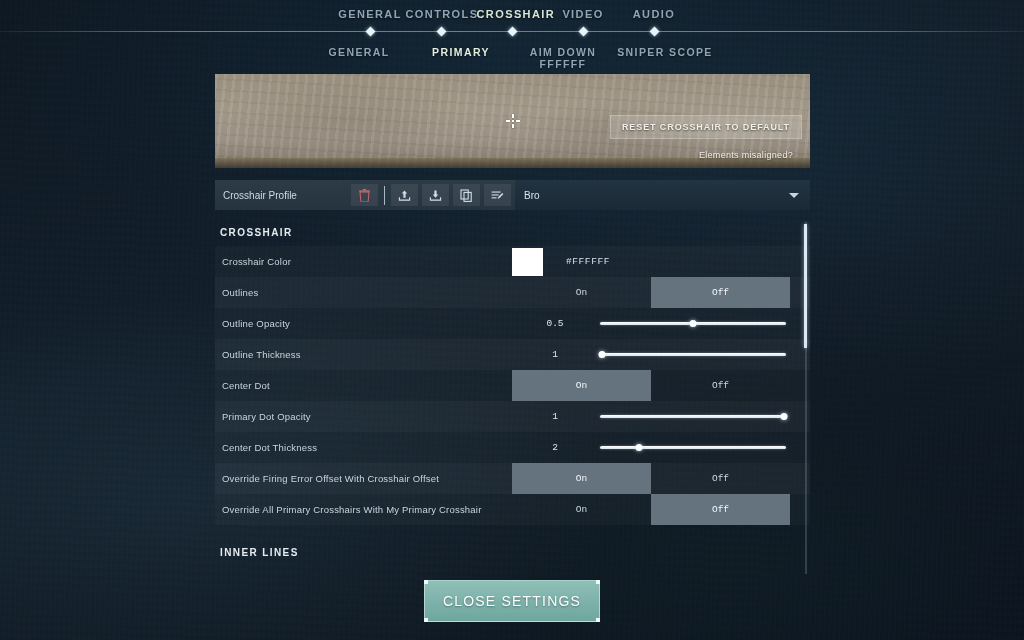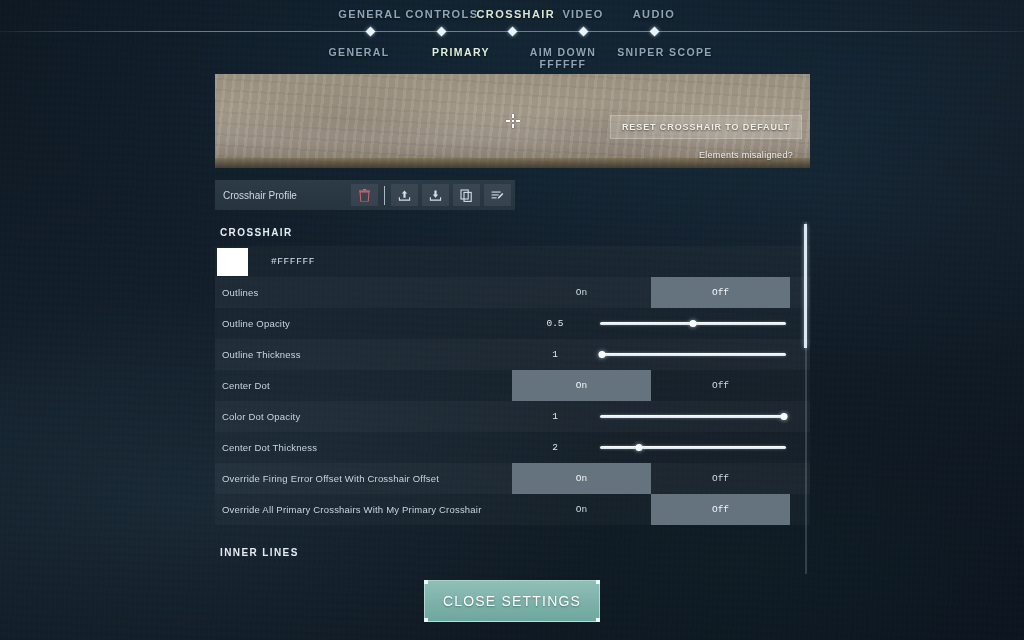--- a/index.html
+++ b/index.html
@@ -262,26 +262,31 @@
         <svg width="13" height="13" viewBox="0 0 13 13">
           <rect x="0.6" y="2.5" width="9" height="1.1" fill="#cfe0ea"></rect>
           <rect x="0.6" y="5.4" width="7" height="1.1" fill="#cfe0ea"></rect>
           <rect x="0.6" y="8.3" width="5" height="1.1" fill="#cfe0ea"></rect>
           <path d="M12.4 5.1 8.3 9.2l-1.6.5.5-1.6 4.1-4.1Z" fill="#cfe0ea"></path>
         </svg>
       </span>
     </div>
   </div>
 
+  <div id="profright">
+    <div class="val">Bro</div>
+    <div class="caret"></div>
+  </div>
 </div>
 
 <div id="panel">
   <div class="sect">CROSSHAIR</div>
   <div id="rowlist">
       <div class="row odd">
+        <div class="name">Crosshair Color</div>
         <div class="ctl">
           <div class="swatch" style="background: rgb(255, 255, 255);"></div>
           <div class="hex">#FFFFFF</div>
         </div>
       </div>
       <div class="row even">
         <div class="name">Outlines</div>
         <div class="ctl">
           <div class="toggle">
             <div class="opt">On</div>
@@ -312,21 +317,21 @@
       <div class="row odd">
         <div class="name">Center Dot</div>
         <div class="ctl">
           <div class="toggle">
             <div class="opt sel">On</div>
             <div class="opt">Off</div>
           </div>
         </div>
       </div>
       <div class="row even">
-        <div class="name">Color Dot Opacity</div>
+        <div class="name">Primary Dot Opacity</div>
         <div class="ctl">
           <div class="valnum">1</div>
           <div class="slider">
             <div class="strack"></div>
             <div class="shandle" style="left: 99%;"></div>
           </div>
         </div>
       </div>
       <div class="row odd">
         <div class="name">Center Dot Thickness</div>

